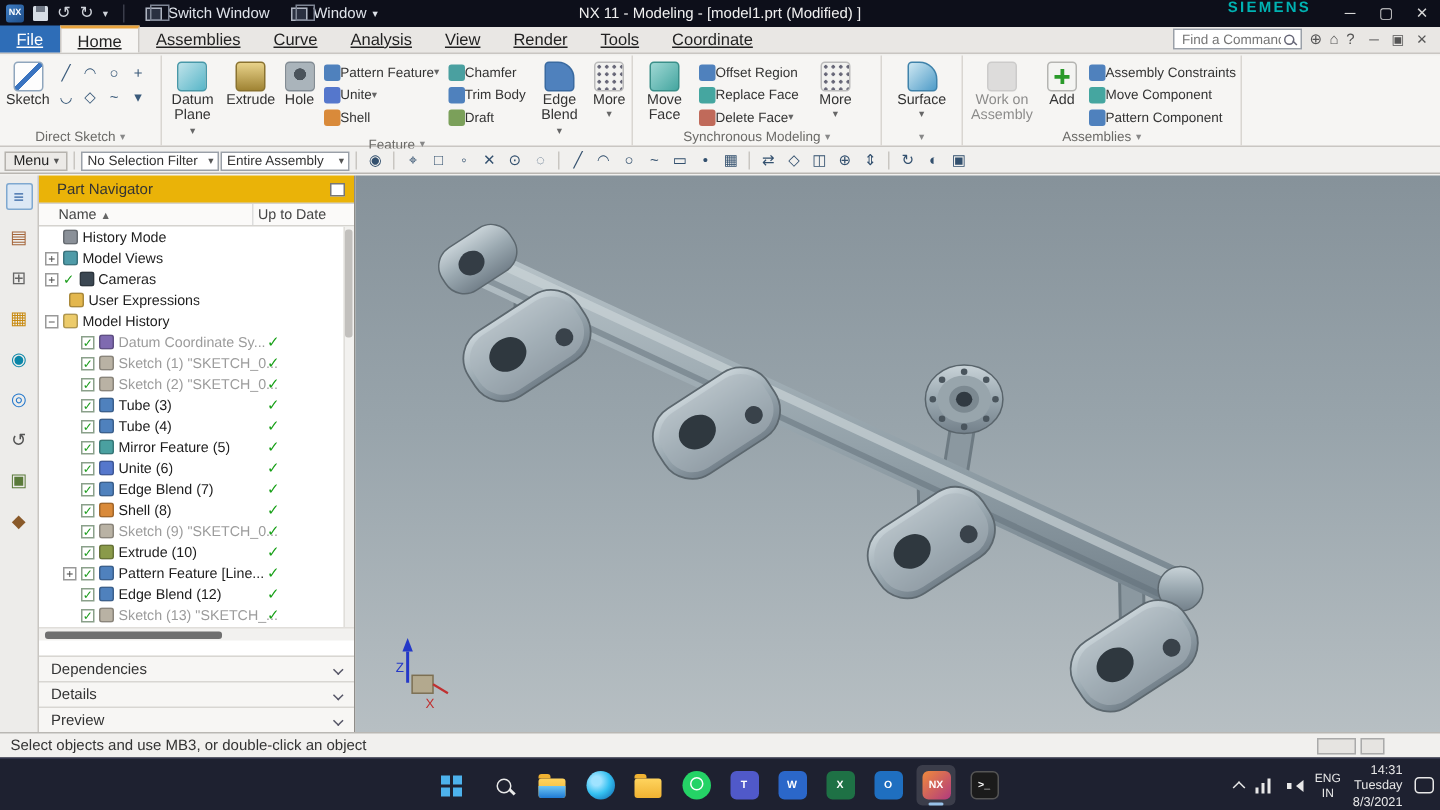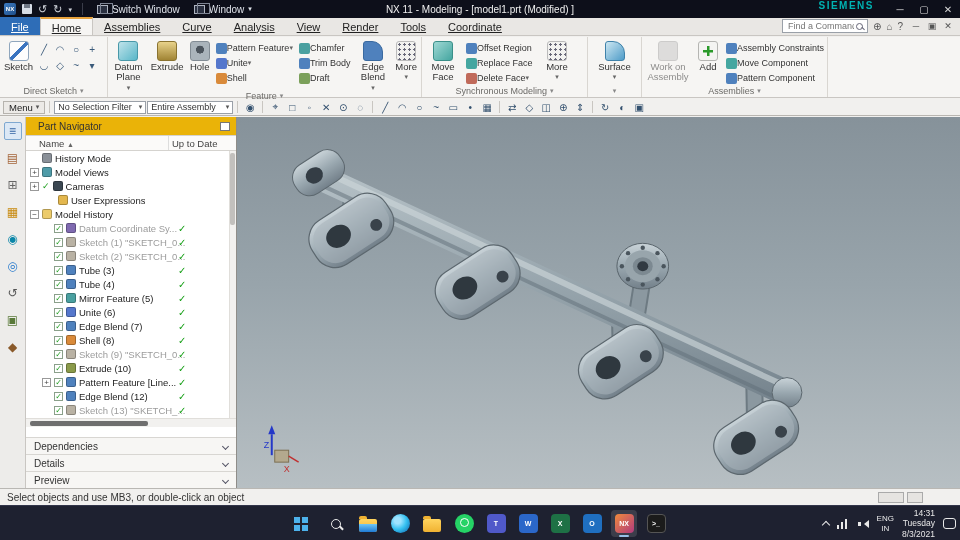--- a/index.html
+++ b/index.html
@@ -451,21 +451,21 @@
             <span class="expander box">+</span>
             <span class="ficon" style="background: rgb(79, 155, 168);"></span>
             <span class="tlabel">Model Views</span>
           </div>
           <div class="trow" style="padding-left: 4px;">
             <span class="expander box">+</span>
             <span class="precheck">✓</span>
             <span class="ficon" style="background: rgb(59, 71, 82);"></span>
             <span class="tlabel">Cameras</span>
           </div>
-          <div class="trow" style="padding-left: 20px;">
+          <div class="trow" style="padding-left: 8px;">
             <span class="expander"></span>
             <span class="ficon" style="background: rgb(227, 183, 78);"></span>
             <span class="tlabel">User Expressions</span>
           </div>
           <div class="trow" style="padding-left: 4px;">
             <span class="expander box">−</span>
             <span class="ficon" style="background: rgb(236, 203, 106);"></span>
             <span class="tlabel">Model History</span>
           </div>
           <div class="trow gray" style="padding-left: 16px;">

